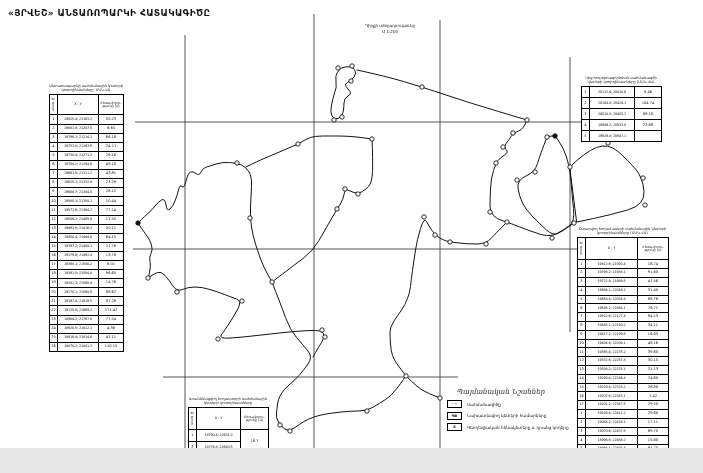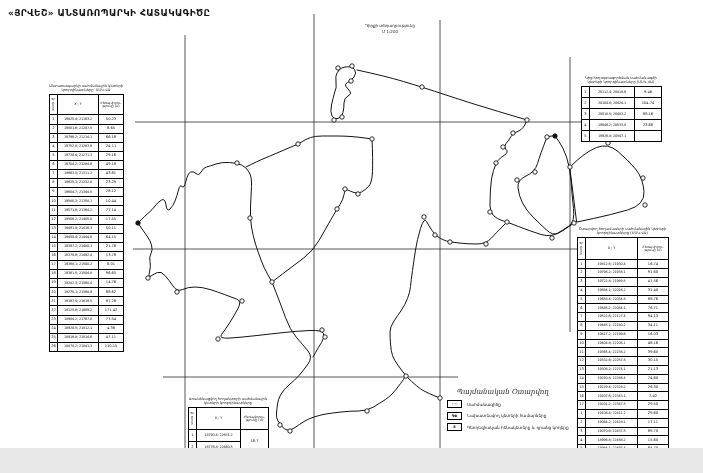--- a/index.html
+++ b/index.html
@@ -476,21 +476,21 @@
           </tr>
           <tr>
             <td>2</td>
             <td class="coord">18776.8; 22640.5</td>
           </tr>
         </tbody>
     </table>
   </div>
 
   <div class="abs legend">
-    <div class="lg-title">Պայմանական Օտարվող</div>
+    <div class="lg-title">Պայմանական Նշաններ</div>
     <div class="lg-item">
       <span class="lg-box">∙ −</span>
       <span class="lg-label">Սահմանագիծը</span>
     </div>
     <div class="lg-item">
       <span class="lg-box">ԳՓ</span>
       <span class="lg-label">Նախատեսվող կետերի համարները</span>
     </div>
     <div class="lg-item">
       <span class="lg-box">Տ</span>

